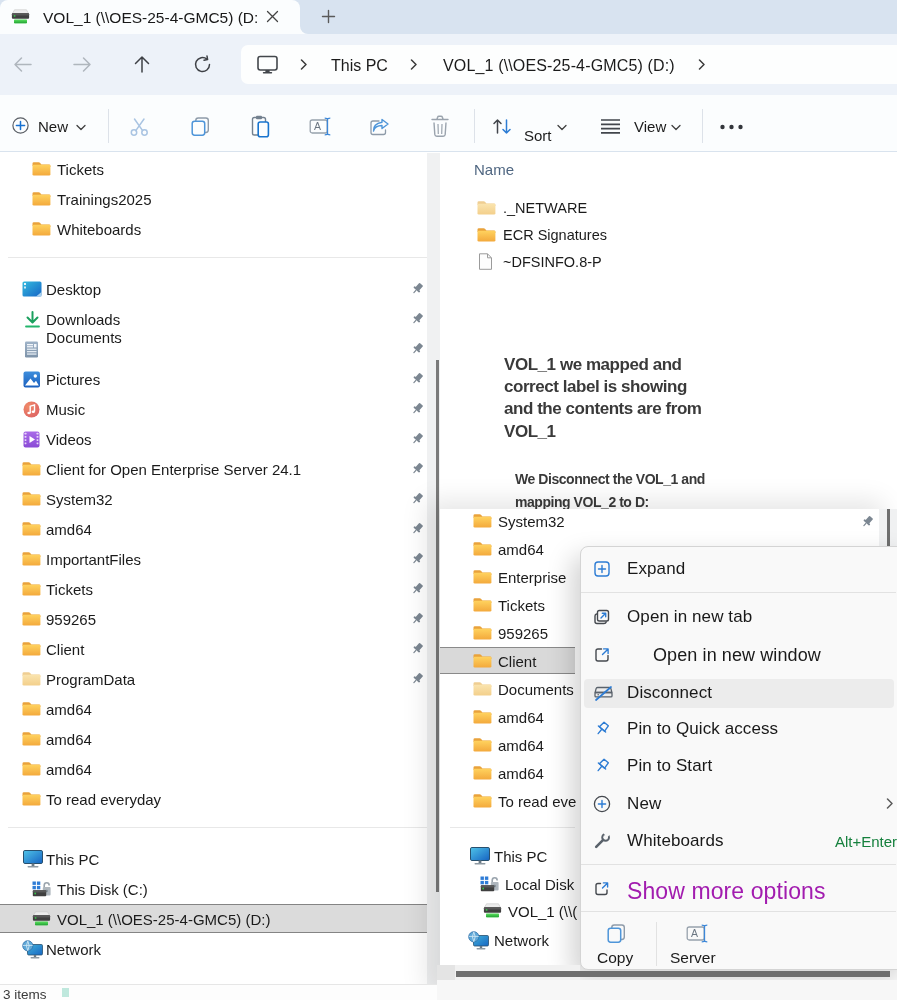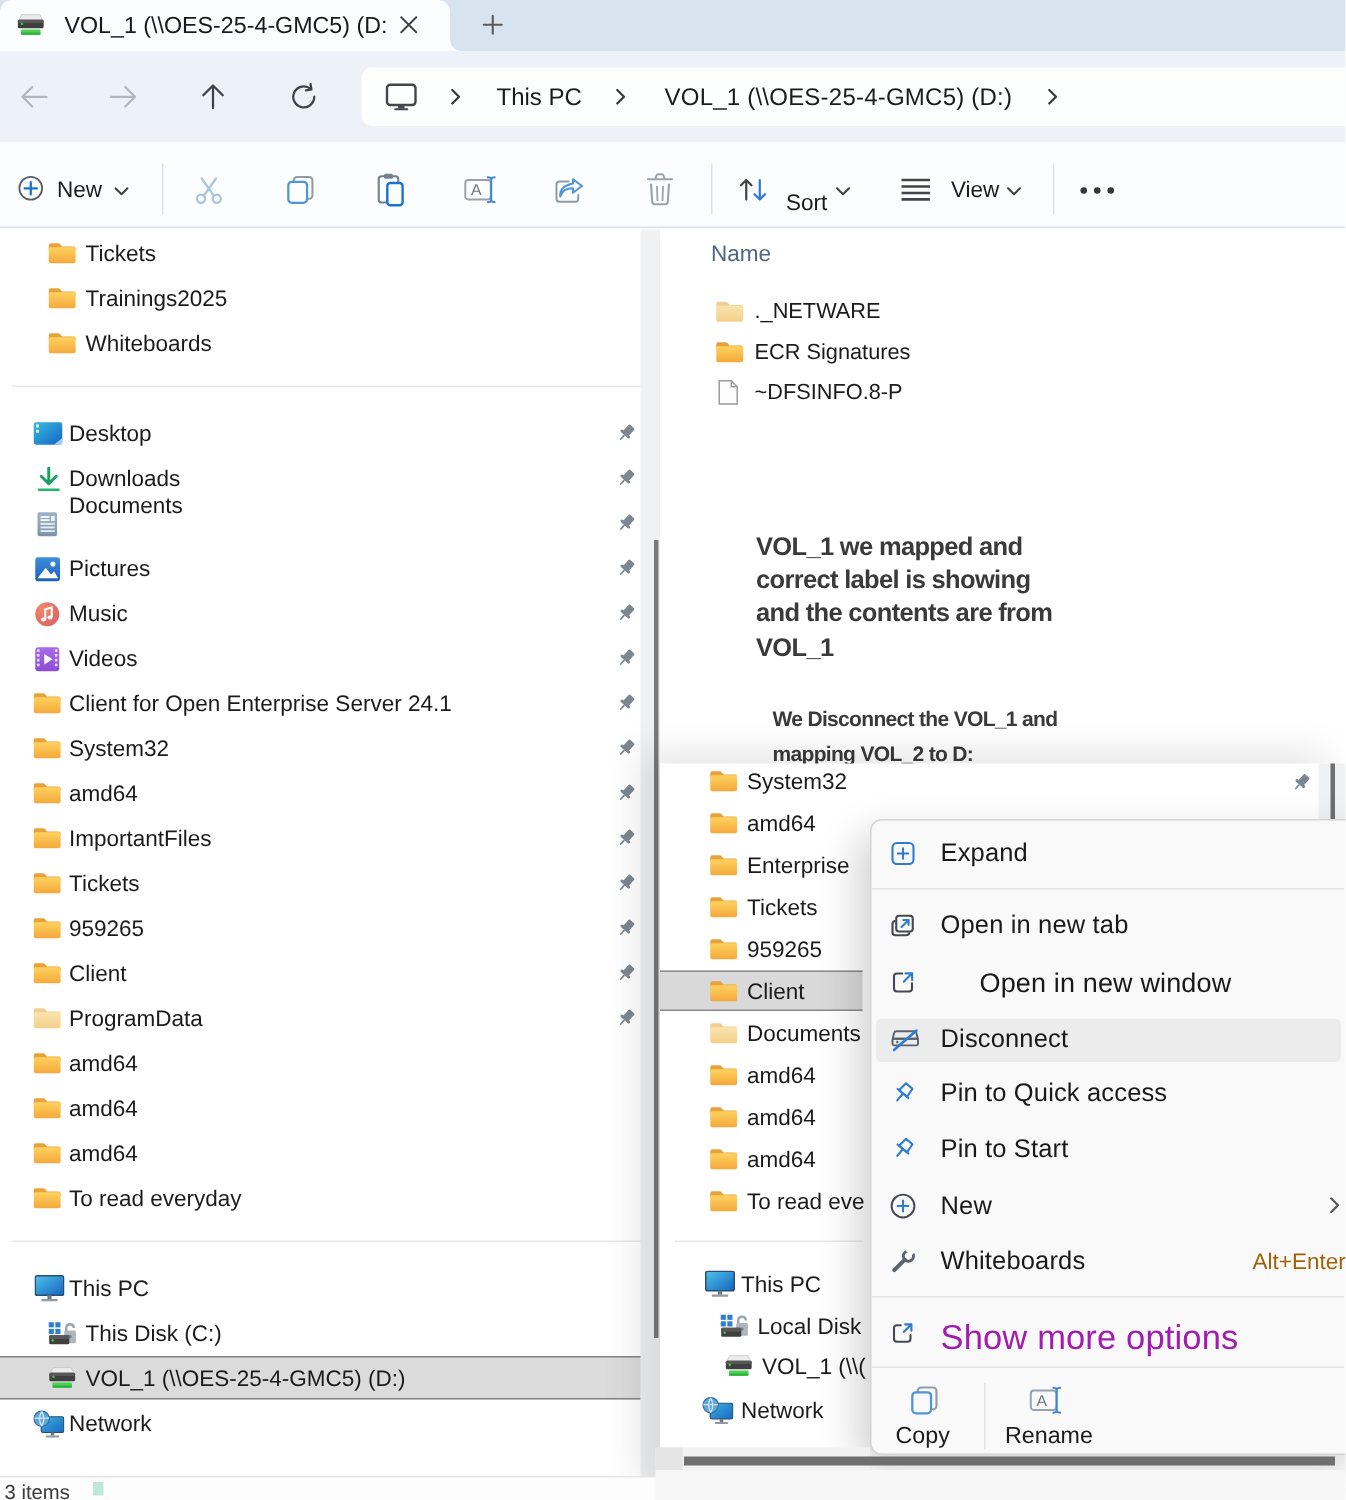--- a/index.html
+++ b/index.html
@@ -626,27 +626,27 @@
     <path d="M7.5,3.5 L5,3.5 Q3,3.5 3,5.5 L3,12.5 Q3,14.5 5,14.5 L12,14.5 Q14,14.5 14,12.5 L14,10" fill="none" stroke="#45494F" stroke-width="1.4" stroke-linecap="round"></path>
     <path d="M9.5,8 L14.3,3.2 M10.4,2.9 L14.6,2.9 L14.6,7.1" fill="none" stroke="#2D7CD4" stroke-width="1.4" stroke-linecap="round" stroke-linejoin="round"></path>
   </svg>
 <div class="txt" style="left:627px;top:880px;font-size:23px;letter-spacing:0.1px;color:#a21caf">Show more options</div>
 <div class="ab" style="left:581px;top:592px;width:315px;height:1px;background:#E2E2E2"></div>
 <div class="ab" style="left:581px;top:864px;width:315px;height:1px;background:#E2E2E2"></div>
 <div class="ab" style="left:581px;top:911px;width:315px;height:1px;background:#E2E2E2"></div>
 <svg style="position:absolute;left:886px;top:798px" width="8.0" height="11.0" viewBox="0 0 8.0 11.0" preserveAspectRatio="none">
     <path d="M1.5,1 L6,5.5 L1.5,10" fill="none" stroke="#5A5A5A" stroke-width="1.5" stroke-linecap="round" stroke-linejoin="round"></path>
   </svg>
-<div class="txt" style="left:835px;top:834px;font-size:15px;color:#a16207">Alt+Enter</div>
+<div class="txt" style="left:835px;top:834px;font-size:15px;color:#15803d">Alt+Enter</div>
 <svg style="position:absolute;left:606px;top:923px" width="21" height="21" viewBox="0 0 21 21">
     <rect x="5.8" y="2" width="12.5" height="14.5" rx="2.4" fill="none" stroke="#8E9BA9" stroke-width="1.4"></rect>
     <rect x="2.2" y="5.2" width="12.5" height="14" rx="2.4" fill="#F9F9F9" stroke="#4E95D9" stroke-width="1.5"></rect>
   </svg>
 <div class="txt" style="left:597px;top:950px;font-size:15.5px;z-index:9">Copy</div>
 <svg style="position:absolute;left:686px;top:924px" width="23" height="19" viewBox="0 0 23 19">
     <rect x="1.2" y="3" width="17" height="13" rx="2" fill="none" stroke="#97A1AC" stroke-width="1.3"></rect>
     <text x="5" y="13.2" font-family="Liberation Sans" font-size="10.5" fill="#6B7682">A</text>
     <path d="M18.5,2.5 L18.5,16.5 M15.7,1.2 Q18.5,1.2 18.5,2.5 M21.3,1.2 Q18.5,1.2 18.5,2.5 M15.7,17.8 Q18.5,17.8 18.5,16.5 M21.3,17.8 Q18.5,17.8 18.5,16.5" fill="none" stroke="#3C87D8" stroke-width="1.3"></path>
   </svg>
-<div class="txt" style="left:670px;top:950px;font-size:15.5px;z-index:9">Rename</div>
+<div class="txt" style="left:670px;top:950px;font-size:15.5px;z-index:9">Server</div>
 <div class="ab" style="left:656px;top:922px;width:1px;height:44px;background:#E2E2E2"></div>
 <div class="ab" style="left:0;top:984px;width:440px;height:16px;background:#FDFDFD;border-top:1px solid #E6E6E6"></div>
 <div class="txt" style="left:3px;top:988px;font-size:13.5px;color:#3A3A3A">3 items</div>
 <div class="ab" style="left:62px;top:988px;width:7px;height:9px;background:#BFE8DD"></div>
 </body></html>

